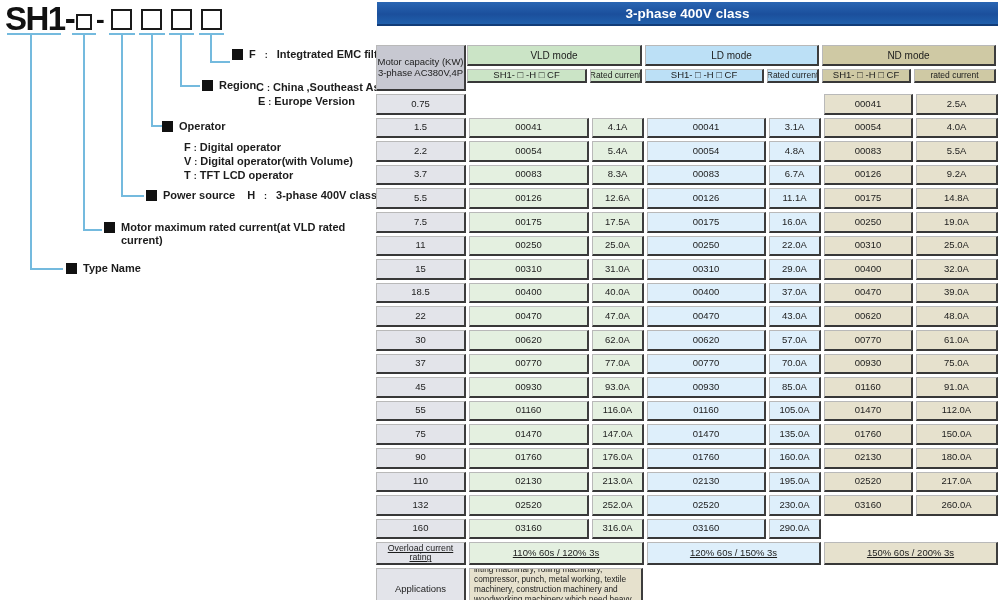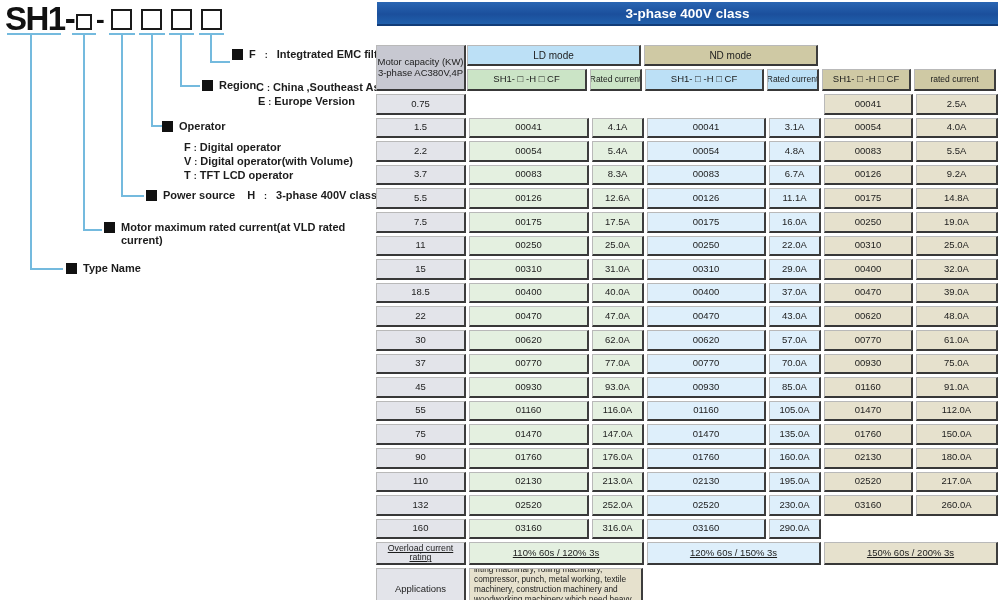--- a/index.html
+++ b/index.html
@@ -51,21 +51,21 @@
   .c-blue   { background:#deeffb; }
   .c-tan-h  { background:#cfc9a4; }
   .c-tan    { background:#e6e1cd; }
 
   .thead { display:flex; gap:1px; margin-top:19px; }
   .cap-h { width:90px; height:46px; flex-direction:column; justify-content:center; font-size:9.5px; }
   .head-right { width:529px; }
   .mode-row { display:flex; gap:3px; height:21px; margin-bottom:3px; }
   .mode-row .cell { height:21px; font-size:10px; }
   .sub-row { display:flex; gap:3px; height:22px; }
-  .sub-row .cell { height:22px; font-size:9.5px; white-space:nowrap; }
+  .sub-row .cell { height:14px; font-size:9.5px; white-space:nowrap; }
 
   .w-mode-vld { width:175px; } .w-mode-ld { width:174px; } .w-mode-nd { width:174px; }
   .w-cap{ width:90px; } .w-m1{ width:120px; } .w-r1{ width:52px; }
   .w-m2{ width:119px; } .w-r2{ width:52px; } .w-m3{ width:89px; } .w-r3{ width:82px; }
 
   #rows { margin-top:3px; }
   .trow { display:flex; gap:3px; height:20.6px; margin-bottom:3px; }
   .trow .cell { height:20.6px; }
 
   .foot-row { display:flex; gap:3px; }
@@ -170,20 +170,21 @@
 
     <div class="banner">3-phase 400V class</div>
 
     <div class="thead">
       <div class="cell cap-h c-gray-h">
         <span>Motor capacity (KW)</span>
         <span>3-phase AC380V,4P</span>
       </div>
       <div class="head-right">
         <div class="mode-row">
+          <div class="cell w-mode-vld c-green-h">VLD  mode</div>
           <div class="cell w-mode-ld c-blue-h">LD  mode</div>
           <div class="cell w-mode-nd c-tan-h">ND mode</div>
         </div>
         <div class="sub-row">
           <div class="cell w-m1 c-green-h">SH1- □ -H □  CF</div>
           <div class="cell w-r1 c-green-h" style="font-size:8.5px;">Rated current</div>
           <div class="cell w-m2 c-blue-h">SH1- □ -H □  CF</div>
           <div class="cell w-r2 c-blue-h" style="font-size:8.5px;">Rated current</div>
           <div class="cell w-m3 c-tan-h">SH1- □ -H □  CF</div>
           <div class="cell w-r3 c-tan-h" style="font-size:8.5px;">rated current</div>

